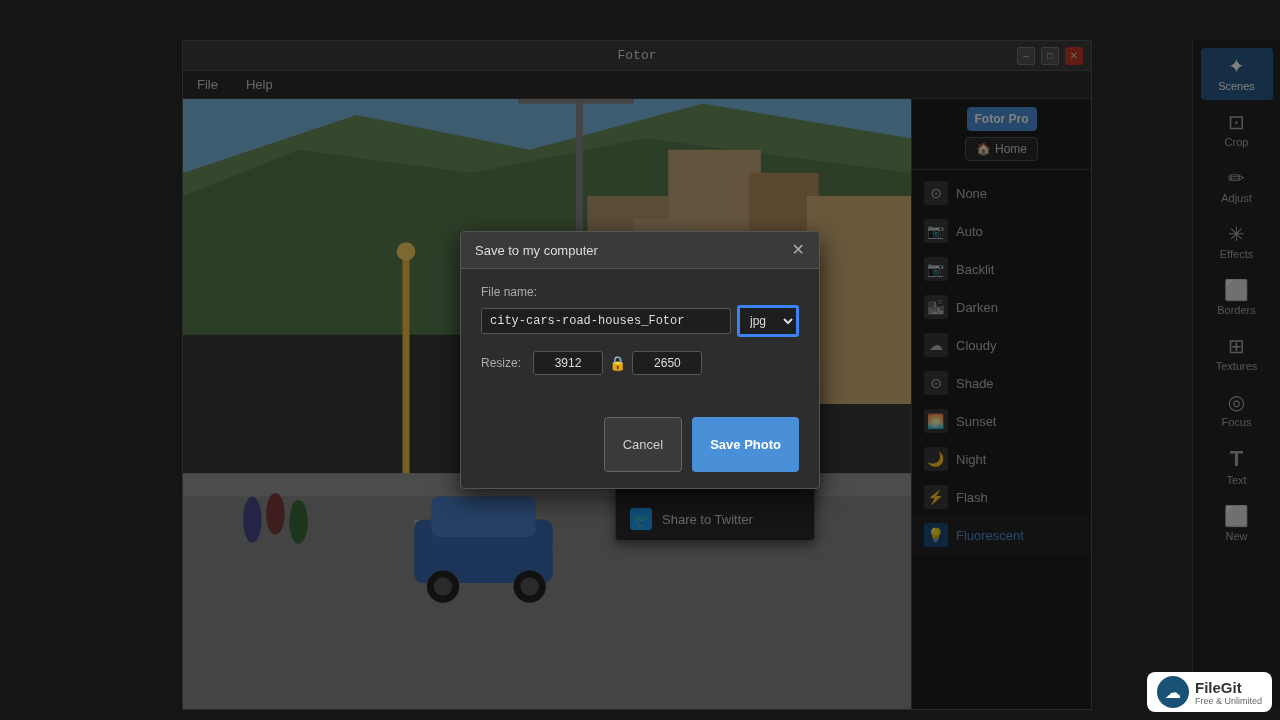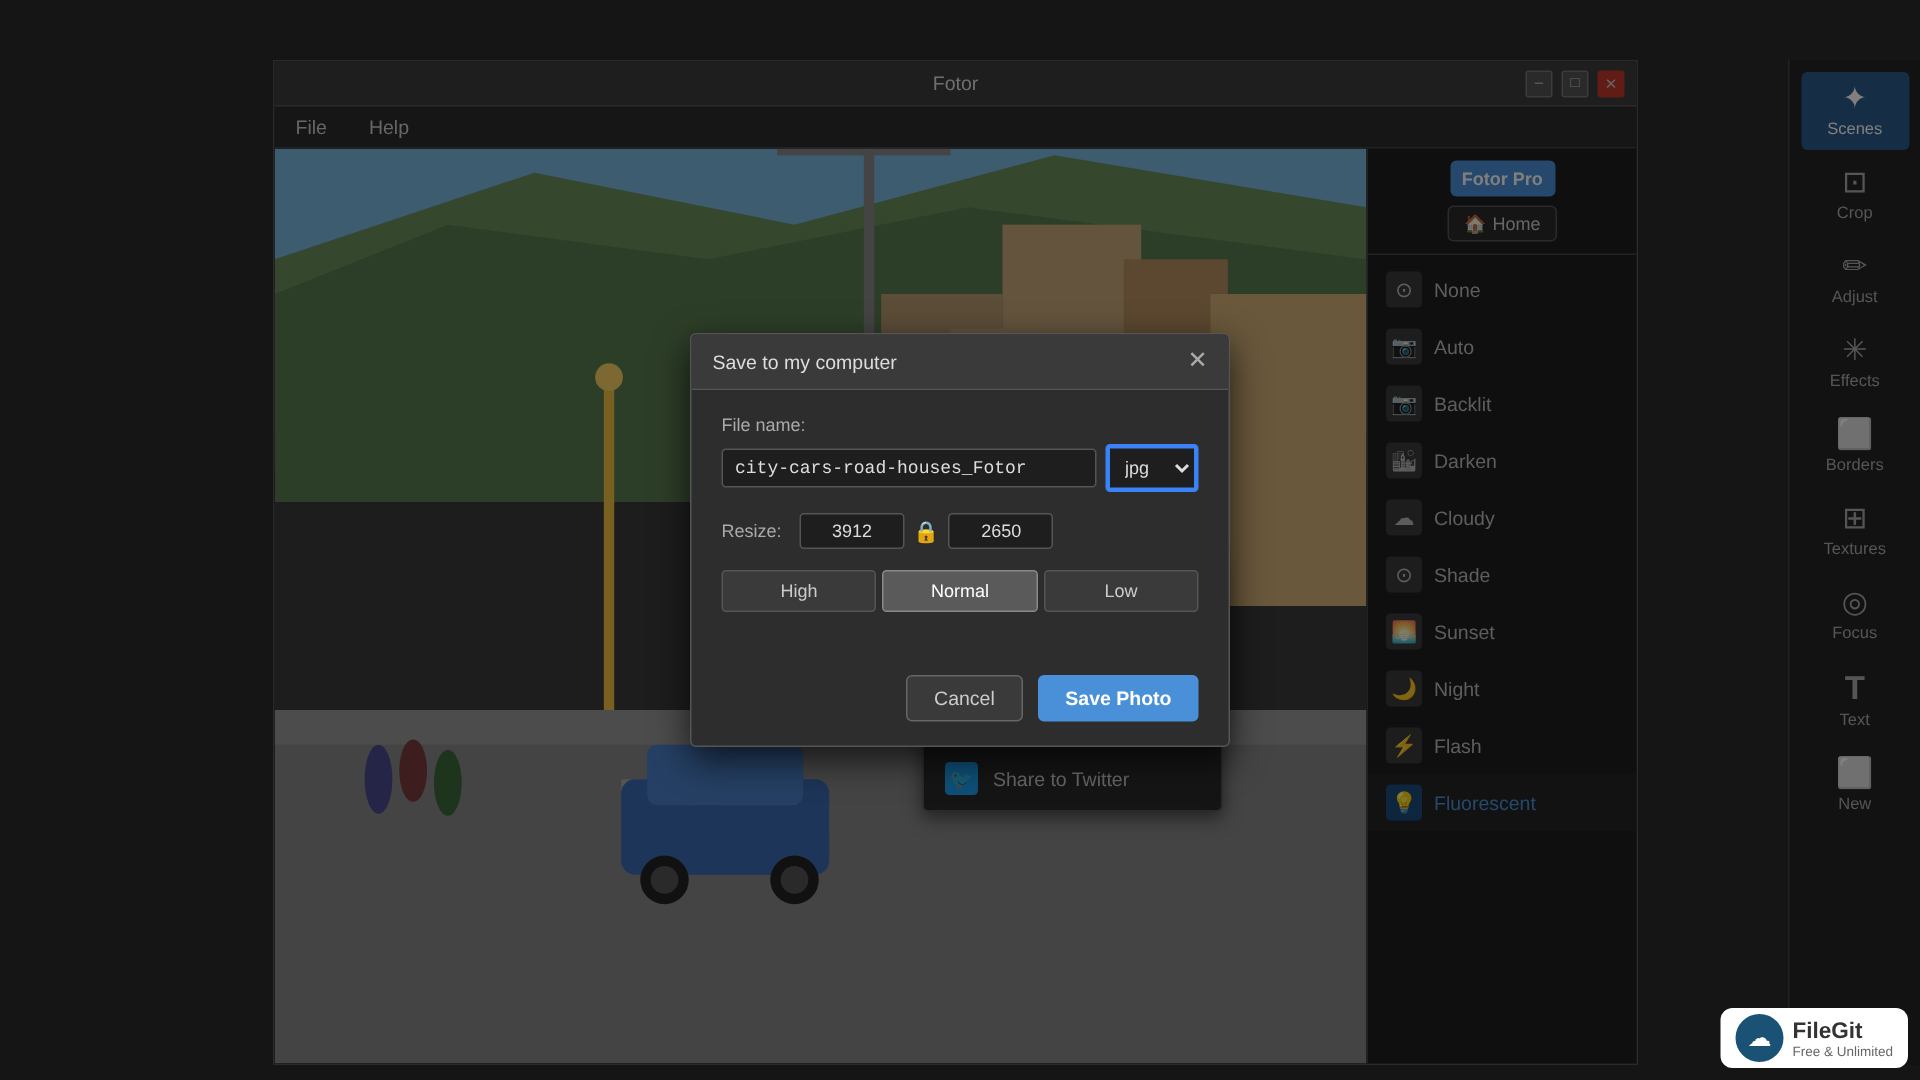--- a/index.html
+++ b/index.html
@@ -32,20 +32,21 @@
       height: 30px;
       display: flex;
       align-items: center;
       justify-content: center;
       position: relative;
       border-bottom: 1px solid #555;
     }
     .title-bar-title {
       font-size: 13px;
       color: #ddd;
+      font-family: Liberation Mono, monospace;
     }
     .title-bar-controls {
       position: absolute;
       right: 8px;
       display: flex;
       gap: 6px;
       align-items: center;
     }
     .title-btn {
       width: 18px;
@@ -382,21 +383,21 @@
     .modal-footer {
       display: flex;
       justify-content: flex-end;
       gap: 10px;
       padding: 10px 20px 16px;
     }
     .btn-cancel {
       background: #3a3a3a;
       border: 1px solid #666;
       border-radius: 4px;
-      padding: 7px 18px;
+      padding: 19px 18px;
       color: #ccc;
       font-size: 13px;
       cursor: pointer;
     }
     .btn-save {
       background: #4a90d9;
       border: none;
       border-radius: 4px;
       padding: 7px 18px;
       color: #fff;
@@ -643,25 +644,20 @@
       <div class="form-group">
         <div class="resize-row">
           <span class="form-label" style="margin:0;margin-right:6px;">Resize:</span>
           <input class="resize-input" type="text" value="3912" style="">
           <span class="lock-icon">🔒</span>
           <input class="resize-input" type="text" value="2650" style="">
         </div>
       </div>
 
       <div class="quality-section">
-        <div class="quality-btns">
-          <div class="quality-btn">High</div>
-          <div class="quality-btn selected">Normal</div>
-          <div class="quality-btn">Low</div>
-        </div>
       </div>
     </div>
 
     <div class="modal-footer">
       <button class="btn-cancel">Cancel</button>
       <button class="btn-save">Save Photo</button>
     </div>
   </div>
 </div>
 

